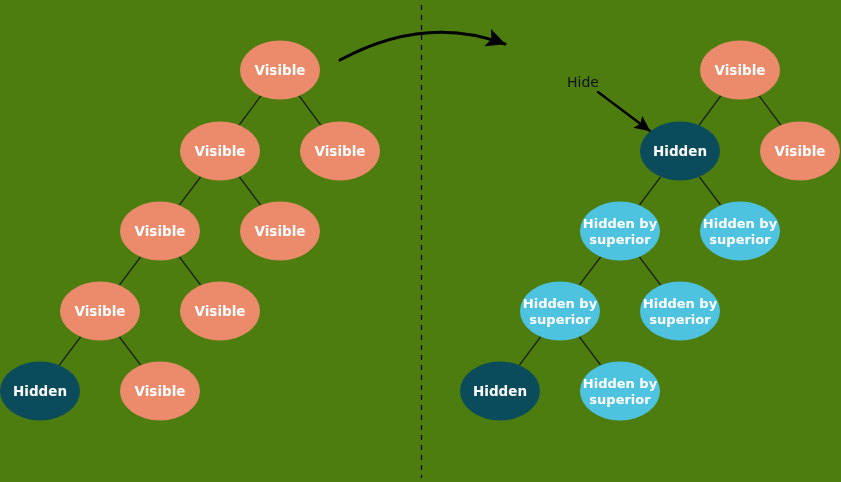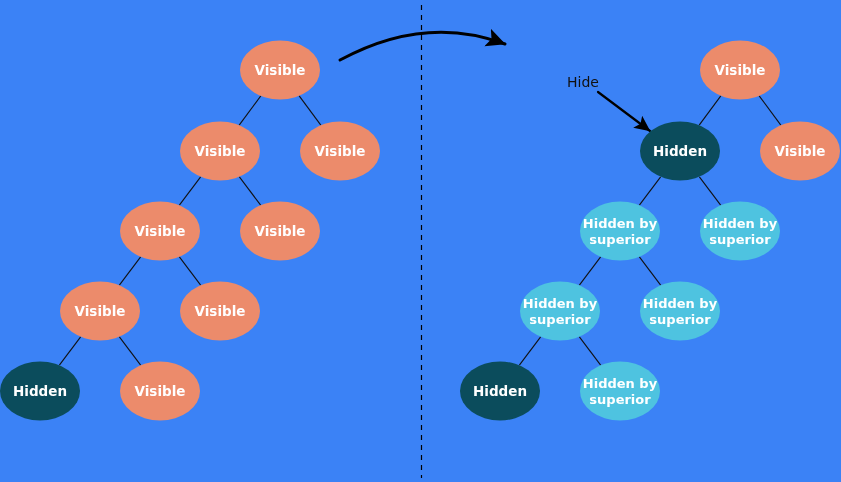--- a/index.html
+++ b/index.html
@@ -7,21 +7,21 @@
     padding: 0;
     background: #ffffff;
   }
   body {
     font-family: "DejaVu Sans", "Liberation Sans", sans-serif;
   }
   #stage {
     position: relative;
     width: 841px;
     height: 482px;
-    background: #3b82f6;
+    background: #4d7c0f;
     overflow: hidden;
   }
   #diagram-svg {
     position: absolute;
     left: 0;
     top: 0;
     width: 841px;
     height: 482px;
   }
   .node-label {

